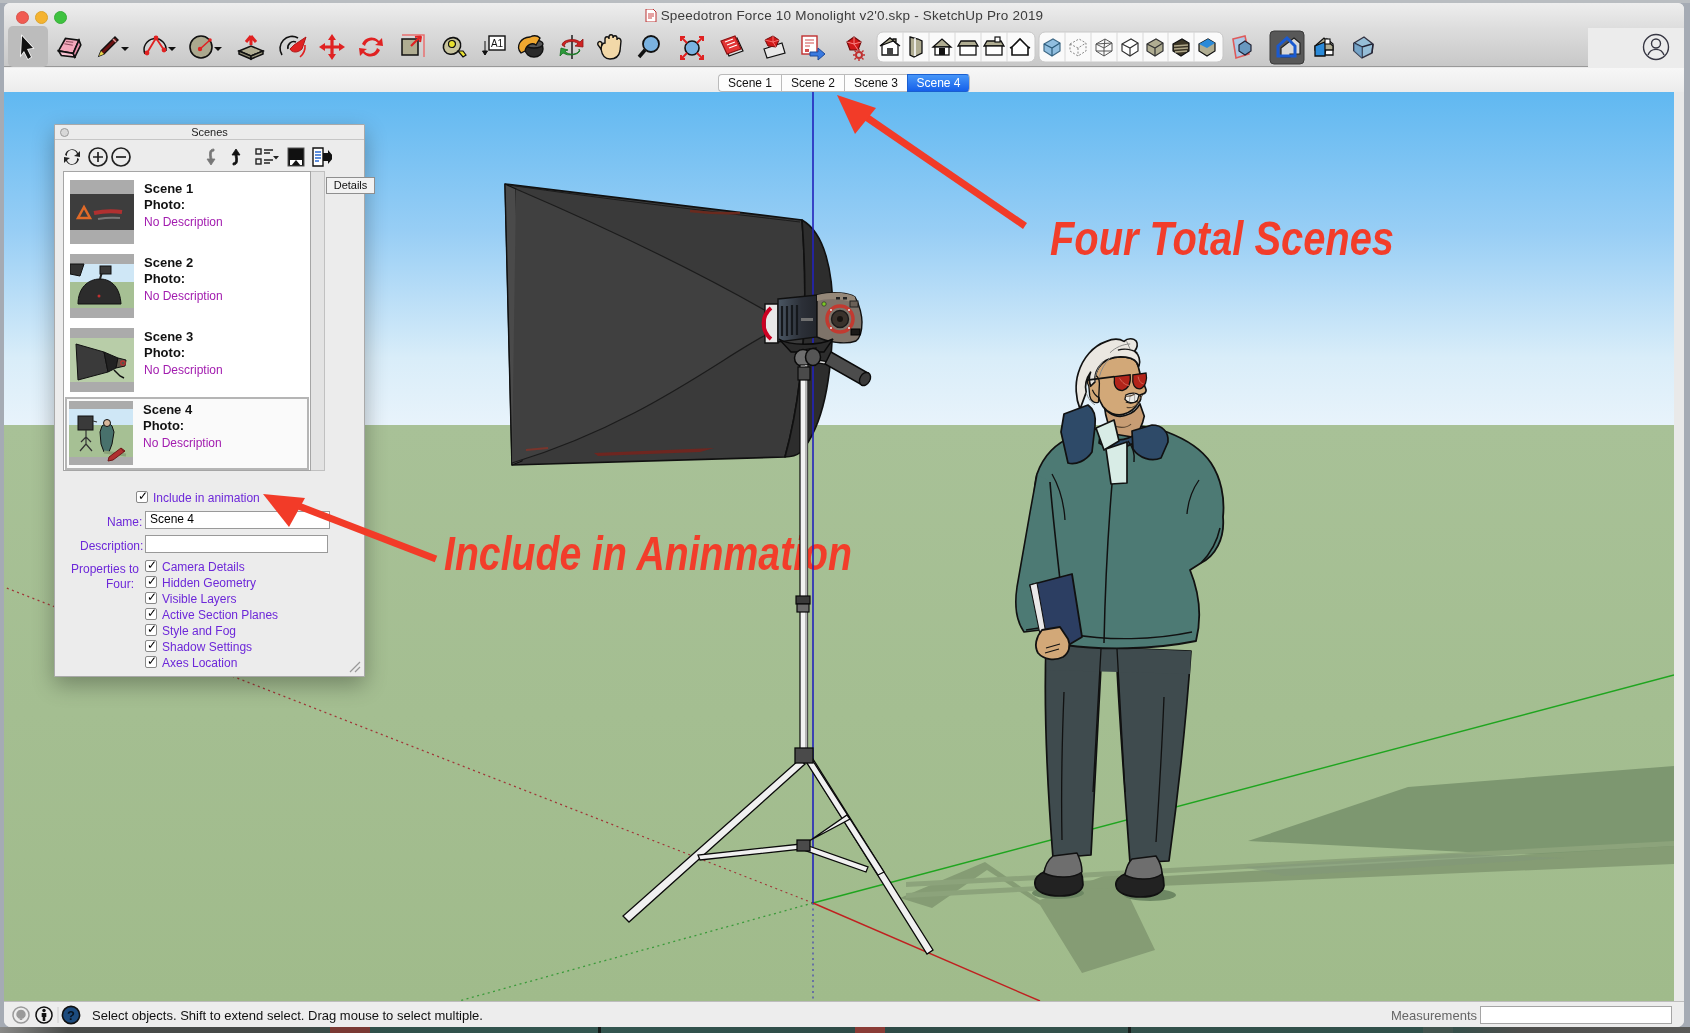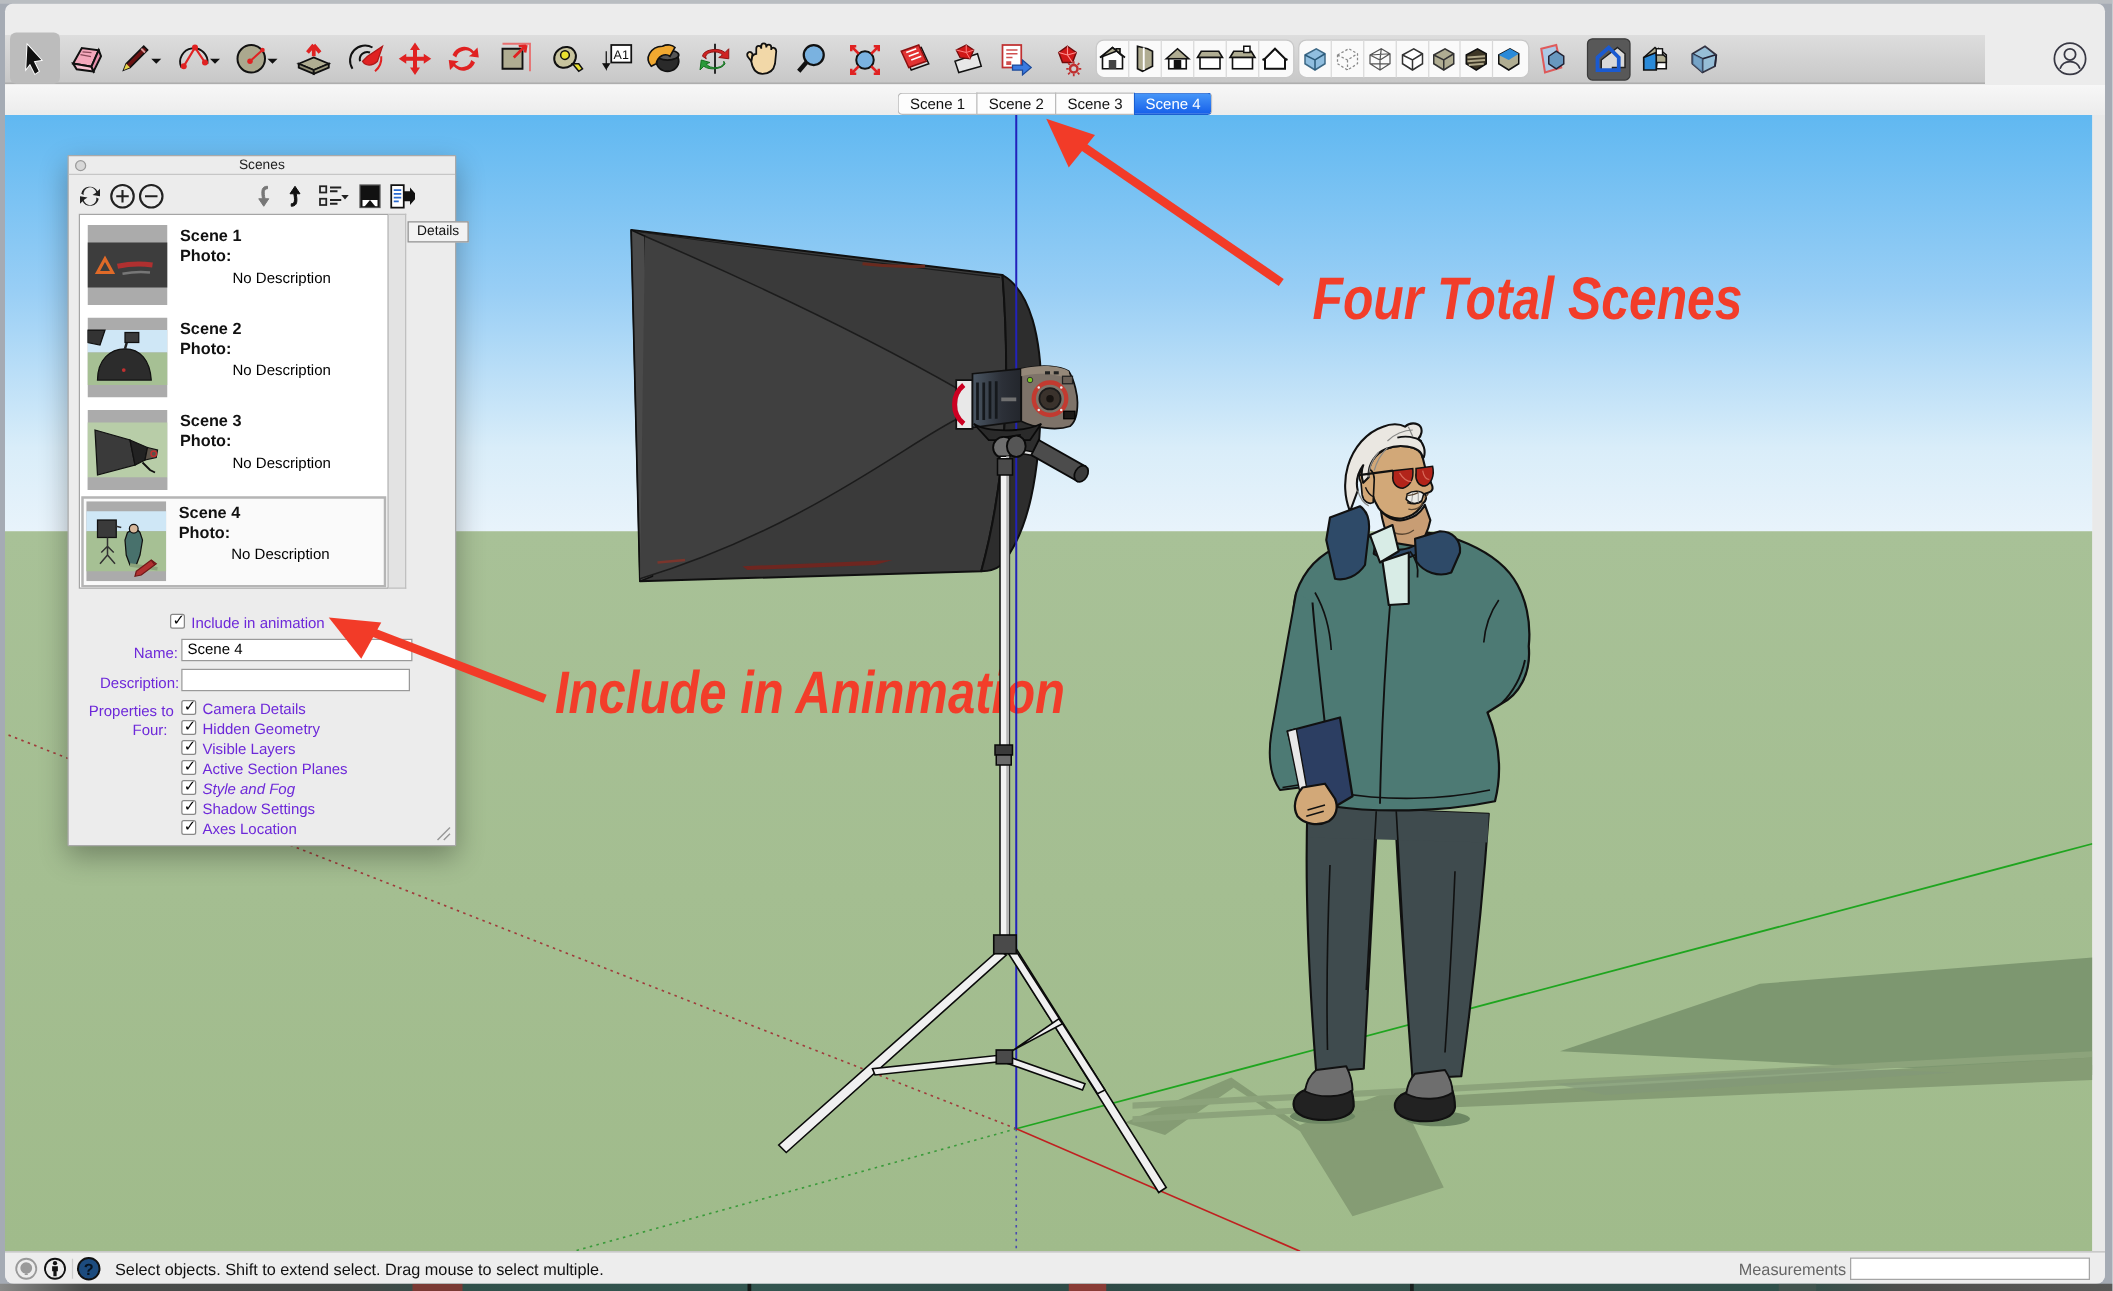--- a/index.html
+++ b/index.html
@@ -29,31 +29,40 @@
 #panel { position:absolute; left:54px; top:124px; width:311px; height:553px; background:#ececec; border:1px solid #a9a9a9; border-radius:1px; box-shadow:0 8px 22px rgba(0,0,0,0.3); font-size:12px; }
 #ptitle { position:absolute; left:0; top:0; width:100%; height:15px; border-bottom:1px solid #c6c6c6; text-align:center; font-size:11px; color:#222; line-height:14px; }
 #pclose { position:absolute; left:5px; top:3px; width:9px; height:9px; border-radius:50%; background:#d8d8d8; border:1px solid #9a9a9a; }
 #plist { position:absolute; left:8px; top:46px; width:248px; height:300px; background:#fff; border:1px solid #a5a5a5; }
 #pscroll { position:absolute; left:256px; top:46px; width:14px; height:300px; background:#e3e3e3; border:1px solid #c0c0c0; border-left:none; }
 .prow { position:absolute; left:4px; width:238px; height:66px; }
 .prowsel { border:2px solid #b5b5b5; background:#fafafa; left:1px; width:244px; height:73px; padding:2px; }
 .thumb { position:absolute; left:2px; top:2px; width:64px; height:64px; }
 .rt1 { position:absolute; left:76px; top:3px; font-size:13px; font-weight:bold; color:#111; }
 .rt2 { position:absolute; left:76px; top:19px; font-size:13px; font-weight:bold; color:#111; }
-.rt3 { position:absolute; left:76px; top:37px; font-size:12px; color:#000000;margin-left:42px; }
+.rt3 { position:absolute; left:76px; top:37px; font-size:12px; color:#a21caf; }
 #details { position:absolute; left:271px; top:52px; width:49px; height:17px; background:#f2f2f2; border:1px solid #8f8f8f; font-size:11px; text-align:center; line-height:15px; color:#111; z-index:5; }
 .cb { position:absolute; width:12px; height:12px; background:#fff; border:1px solid #888; border-radius:2px; }
 .ck { position:absolute; font-size:12px; color:#000; margin-top:-3px; margin-left:1px; }
 .plabel { position:absolute; font-size:12px; color:#6d28d9; }
 .pfield { position:absolute; background:#fff; border:1px solid #999; font-size:12px; padding-left:4px; color:#000; }
 </style>
 </head>
 <body>
 <div id="topstrip"></div>
 <div id="win">
+  <div id="titlebar">
+    <div class="tl" style="left:12px;background:#f15b52;border:1px solid #d8554c;"></div>
+    <div class="tl" style="left:31px;background:#f5b32f;border:1px solid #dba42e;"></div>
+    <div class="tl" style="left:50px;background:#3ec23f;border:1px solid #3aad3b;"></div>
+    <div id="title"><svg width="12" height="13" viewBox="0 0 12 13" style="vertical-align:-2px">
+          <path d="M1,0 h7 l3,3 v10 h-10 z" fill="#fff" stroke="#b33" stroke-width="1"></path>
+          <path d="M3,5h6M3,7h6M3,9h4" stroke="#c44" stroke-width="1"></path>
+        </svg> Speedotron Force 10 Monolight v2'0.skp - SketchUp Pro 2019</div>
+  </div>
   <div id="toolbar">
     <div id="selbox"></div>
 <svg id="icons" width="1680" height="39" viewBox="0 0 1680 39" style="position:absolute;left:0;top:0">
 <g transform="translate(24,19)">
           <path d="M-6,-11 L5,1 L-1,2 L3,10 L0,12 L-4,4 L-7,8 Z" fill="#111" stroke="#fff" stroke-width="1.5" paint-order="stroke"></path>
         </g>
 <g transform="translate(65,19) rotate(-10)">
           <path d="M-11,2 L-2,-9 L11,-5 L3,7 Z" fill="#f4a7bb" stroke="#111" stroke-width="1.6"></path>
           <path d="M-11,2 L-9,7 L4,11 L3,7 Z" fill="#f8c3d2" stroke="#111" stroke-width="1.6"></path>
           <path d="M3,7 L11,-5 L12,0 L4,11 Z" fill="#e890ab" stroke="#111" stroke-width="1.6"></path>
@@ -563,21 +572,21 @@
       <span class="ck">✓</span>
     </div>
     <div class="plabel" style="left:107px;top:467px;">Visible Layers</div>
   <div class="cb" style="left:90px;top:483px;">
       <span class="ck">✓</span>
     </div>
     <div class="plabel" style="left:107px;top:483px;">Active Section Planes</div>
   <div class="cb" style="left:90px;top:499px;">
       <span class="ck">✓</span>
     </div>
-    <div class="plabel" style="left:107px;top:499px;font-style:italic;">Style and Fog</div>
+    <div class="plabel" style="left:107px;top:499px;">Style and Fog</div>
   <div class="cb" style="left:90px;top:515px;">
       <span class="ck">✓</span>
     </div>
     <div class="plabel" style="left:107px;top:515px;">Shadow Settings</div>
   <div class="cb" style="left:90px;top:531px;">
       <span class="ck">✓</span>
     </div>
     <div class="plabel" style="left:107px;top:531px;">Axes Location</div>
   <svg width="14" height="14" style="position:absolute;right:2px;bottom:2px">
       <path d="M12,2 L2,12 M12,7 L7,12" stroke="#999" stroke-width="1.2"></path>

